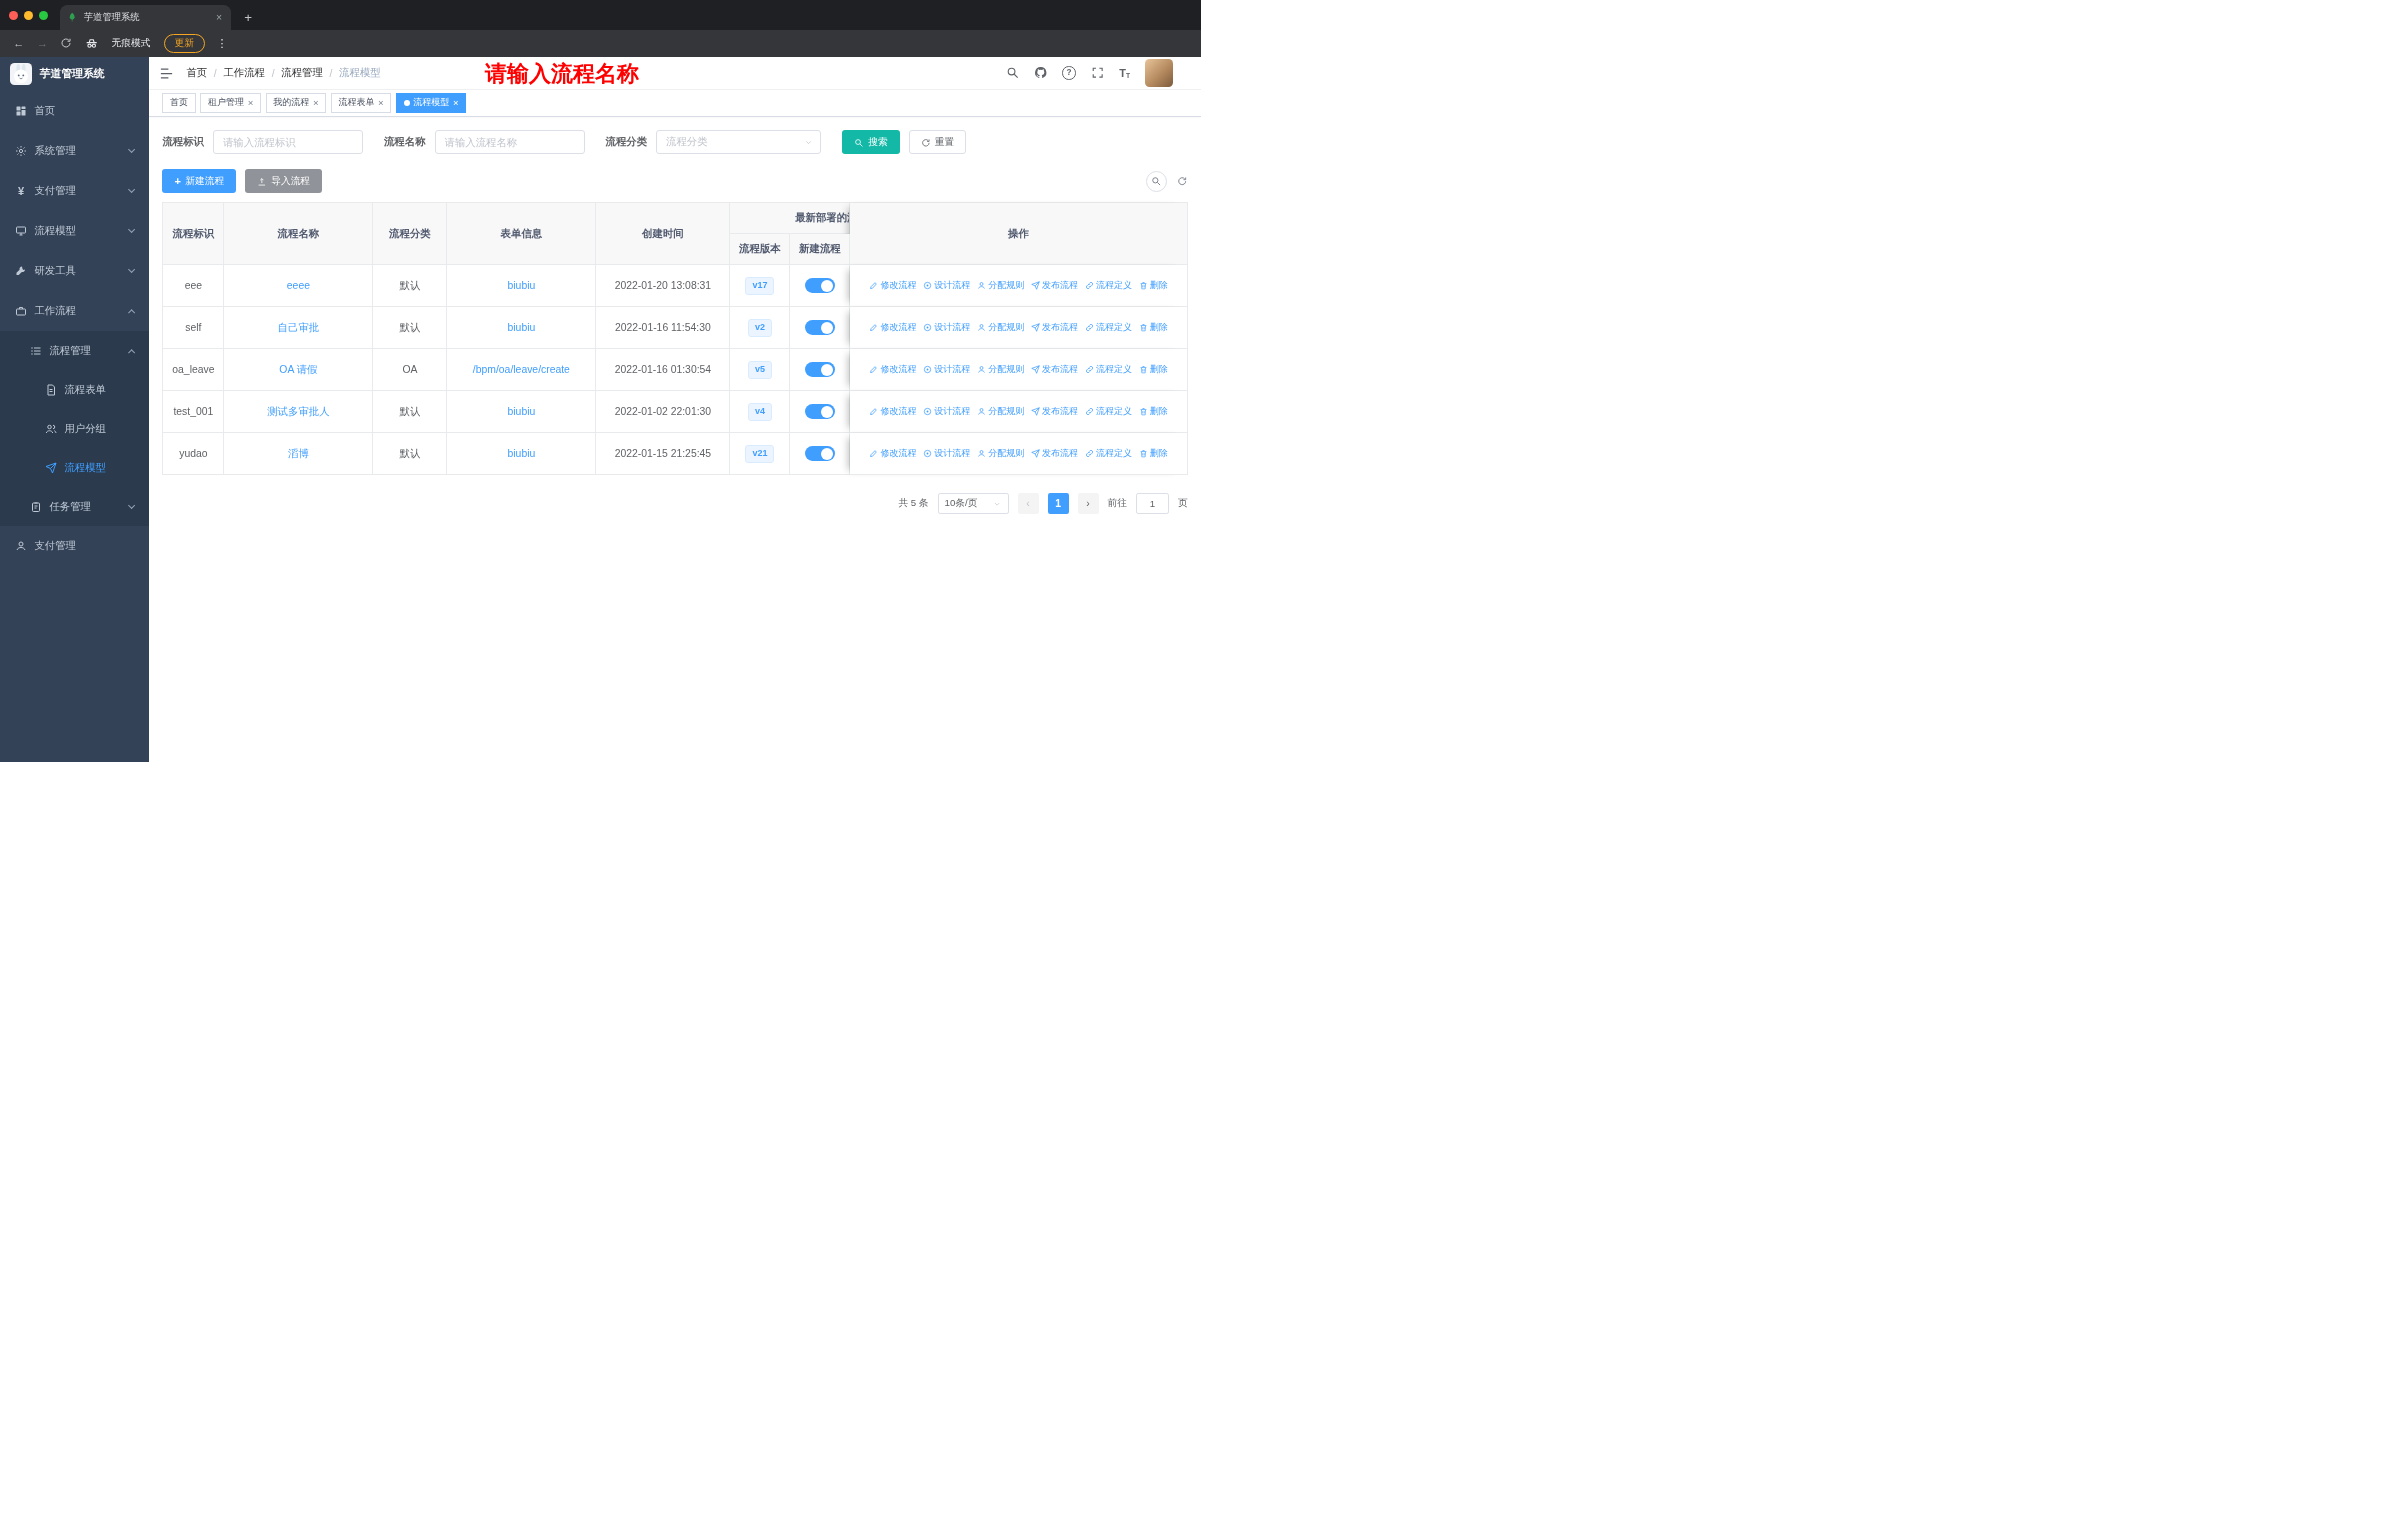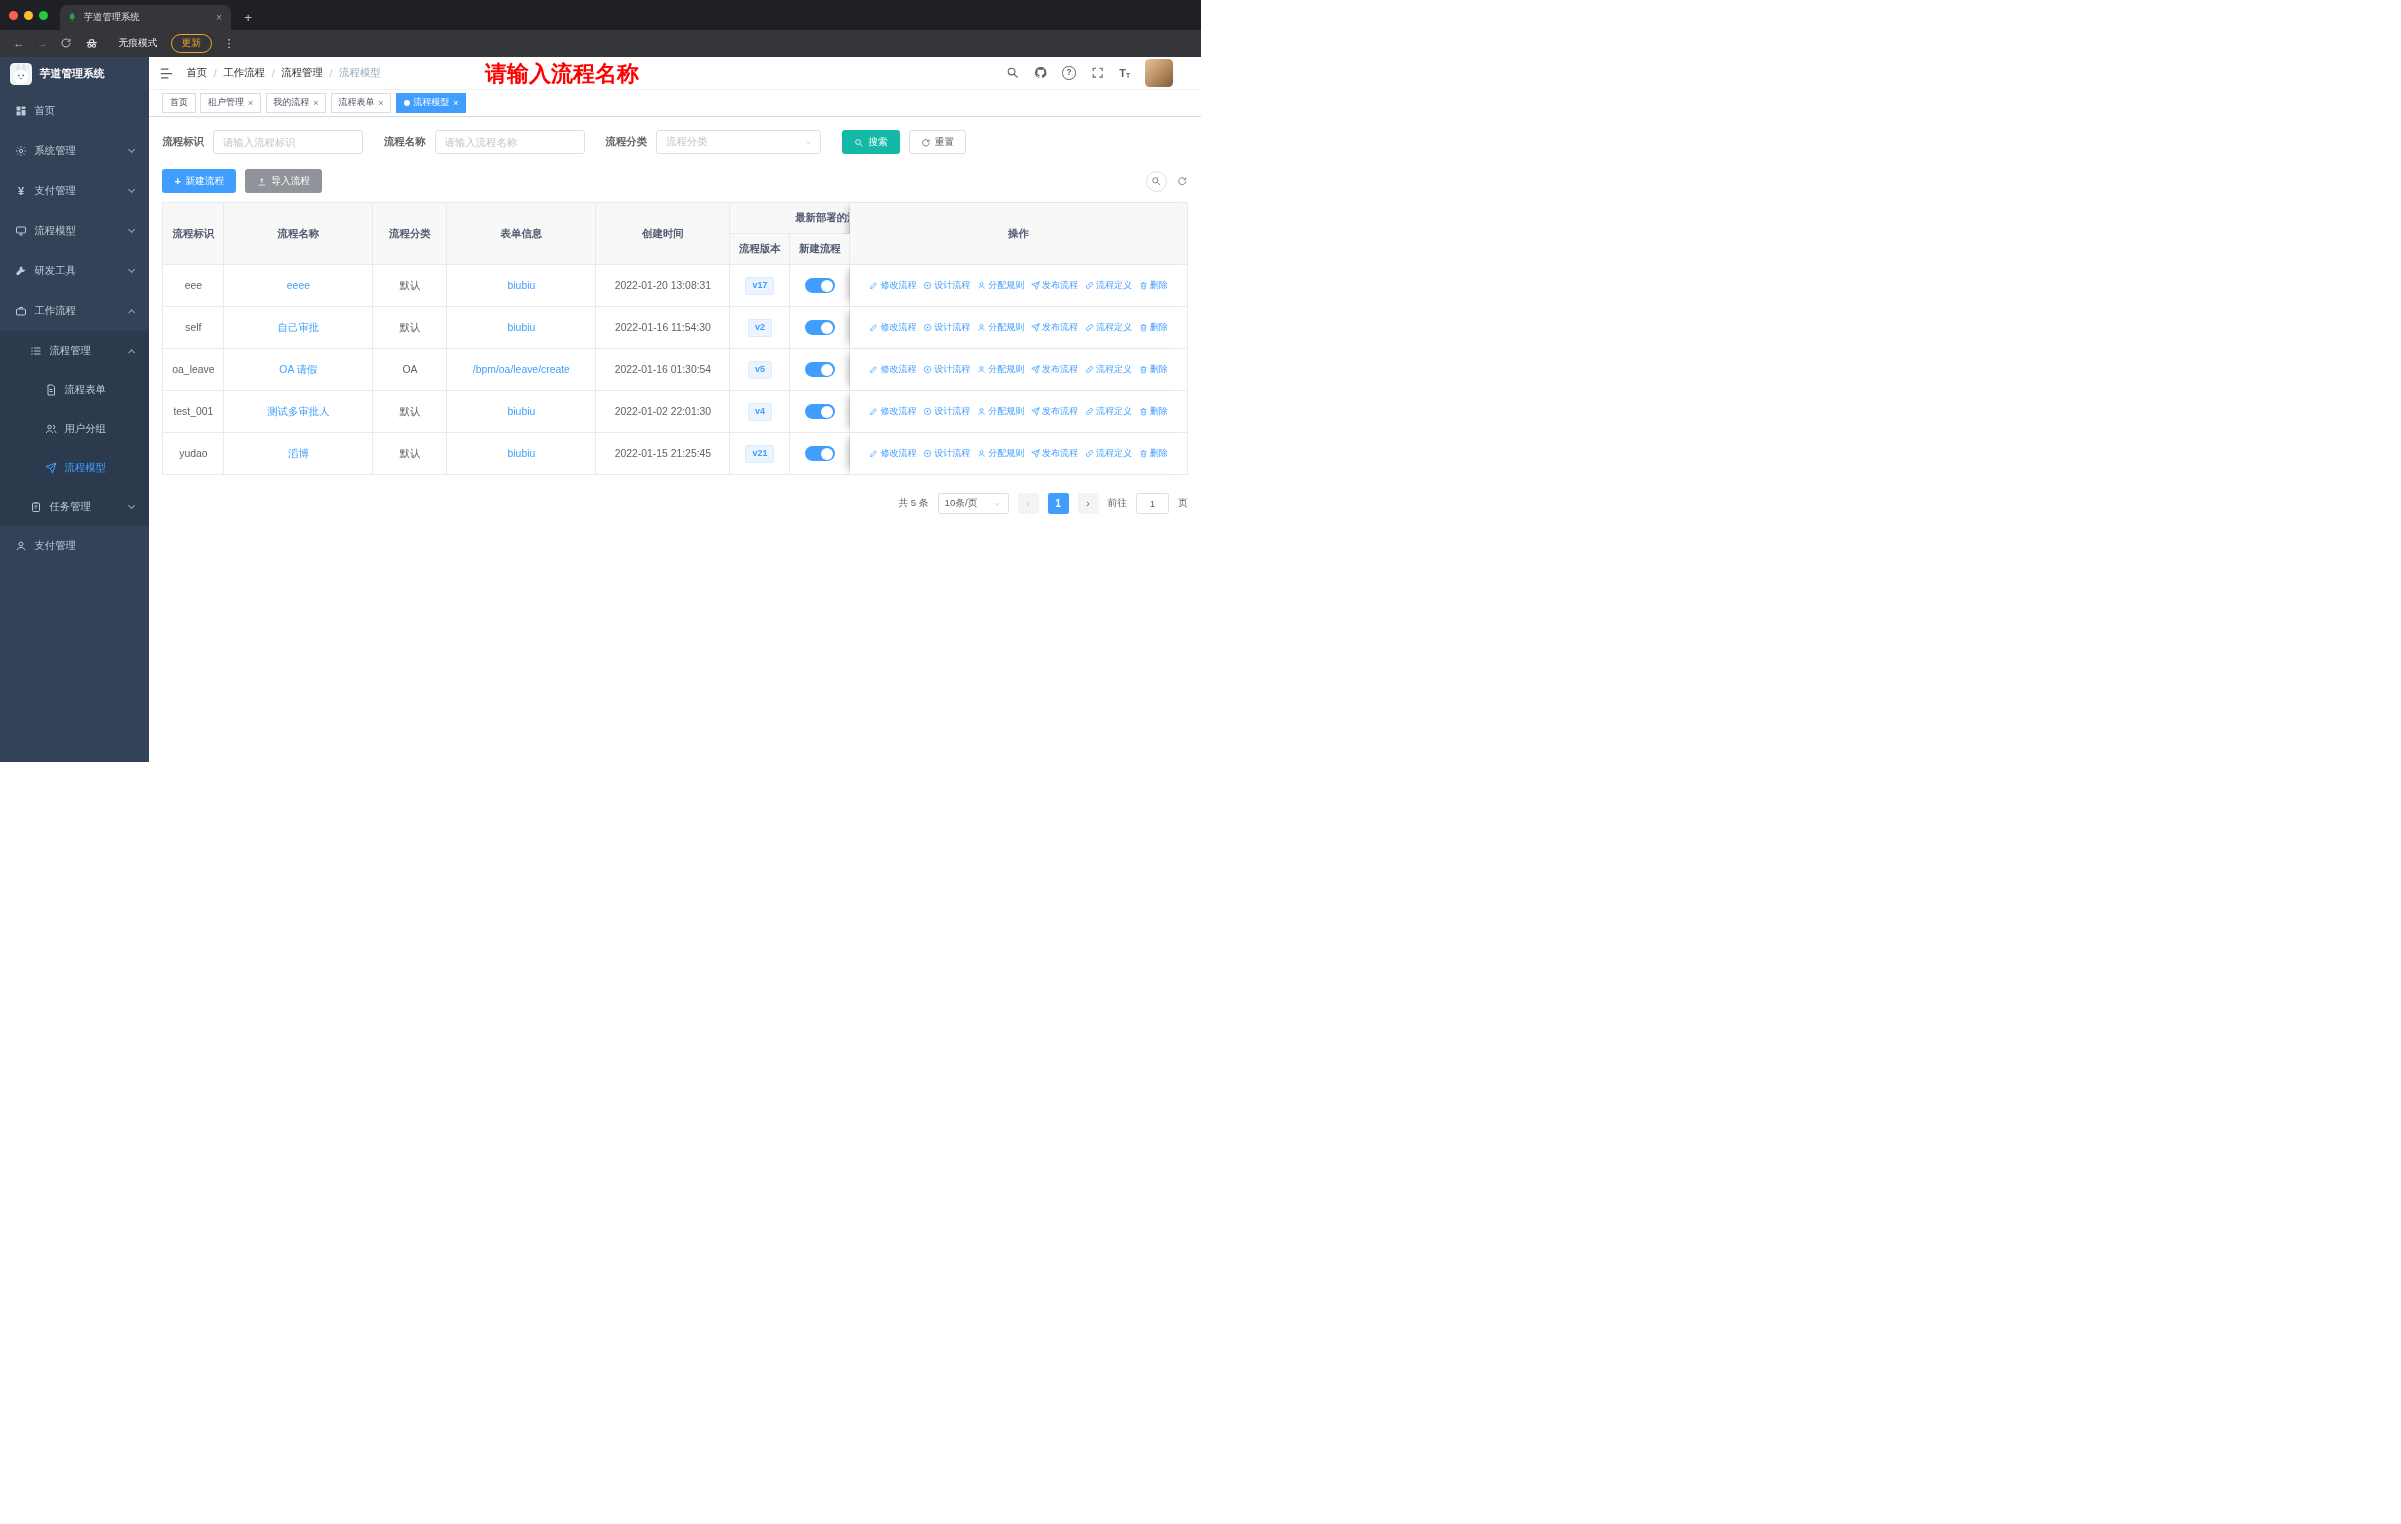--- a/index.html
+++ b/index.html
@@ -27,21 +27,21 @@
   .navic{width:19.4px;height:19.4px;border-radius:50%;display:flex;align-items:center;justify-content:center;color:#c7c9cc;font-size:11px;}
   .navic.dim{color:#72767b;}
   .navic svg{width:12px;height:12px;}
   .urlbar{flex:1;height:21px;background:#202124;border-radius:10.4px;display:flex;align-items:center;padding:0 9px;gap:6px;color:#bdc1c6;font-size:9.7px;margin:0 4.5px;}
   .urlbar .warn{width:10.4px;height:10.4px;color:#bdc1c6;flex-shrink:0;}
   .urlbar .divider{width:0.7px;height:10.4px;background:#5f6368;}
   .url-text{flex:1;white-space:nowrap;overflow:hidden;}
   .url-host{color:#e8eaed;}
   .url-path{color:#9aa0a6;}
   .urlic{width:12px;height:12px;color:#c7cacd;flex-shrink:0;}
-  .incog{display:flex;align-items:center;gap:20px;color:#e8eaed;font-size:9.7px;padding:0 4.5px;}
+  .incog{display:flex;align-items:center;gap:13px;color:#e8eaed;font-size:9.7px;padding:0 4.5px;}
   .incog svg{width:13.4px;height:13.4px;}
   .update-btn{border:1.1px solid var(--update-button);color:var(--update-button);border-radius:744px;padding:2.2px 9.7px;font-size:9.7px;margin:0 4.5px;background:transparent;}
   .dots{color:#e8eaed;font-size:11px;padding:0 3px;}
 
   
   .app{flex:1;display:flex;min-height:0;}
   .sidebar{width:149px;background:#344257;color:#bfc9d6;flex-shrink:0;overflow:hidden;}
   .logo-row{height:34px;display:flex;align-items:center;gap:7.4px;padding:0 10.4px;}
   .logo-img{width:22px;height:22px;border-radius:4.5px;background:#f2f4f7;flex-shrink:0;}
   .logo-title{color:#fff;font-weight:700;font-size:10.8px;white-space:nowrap;}

